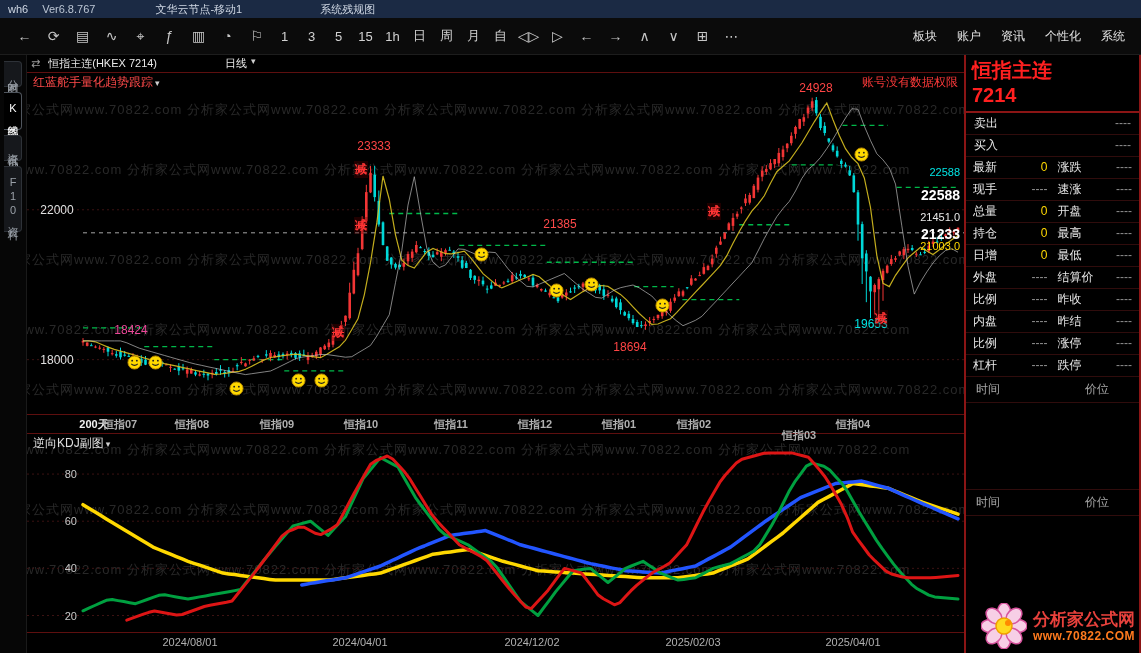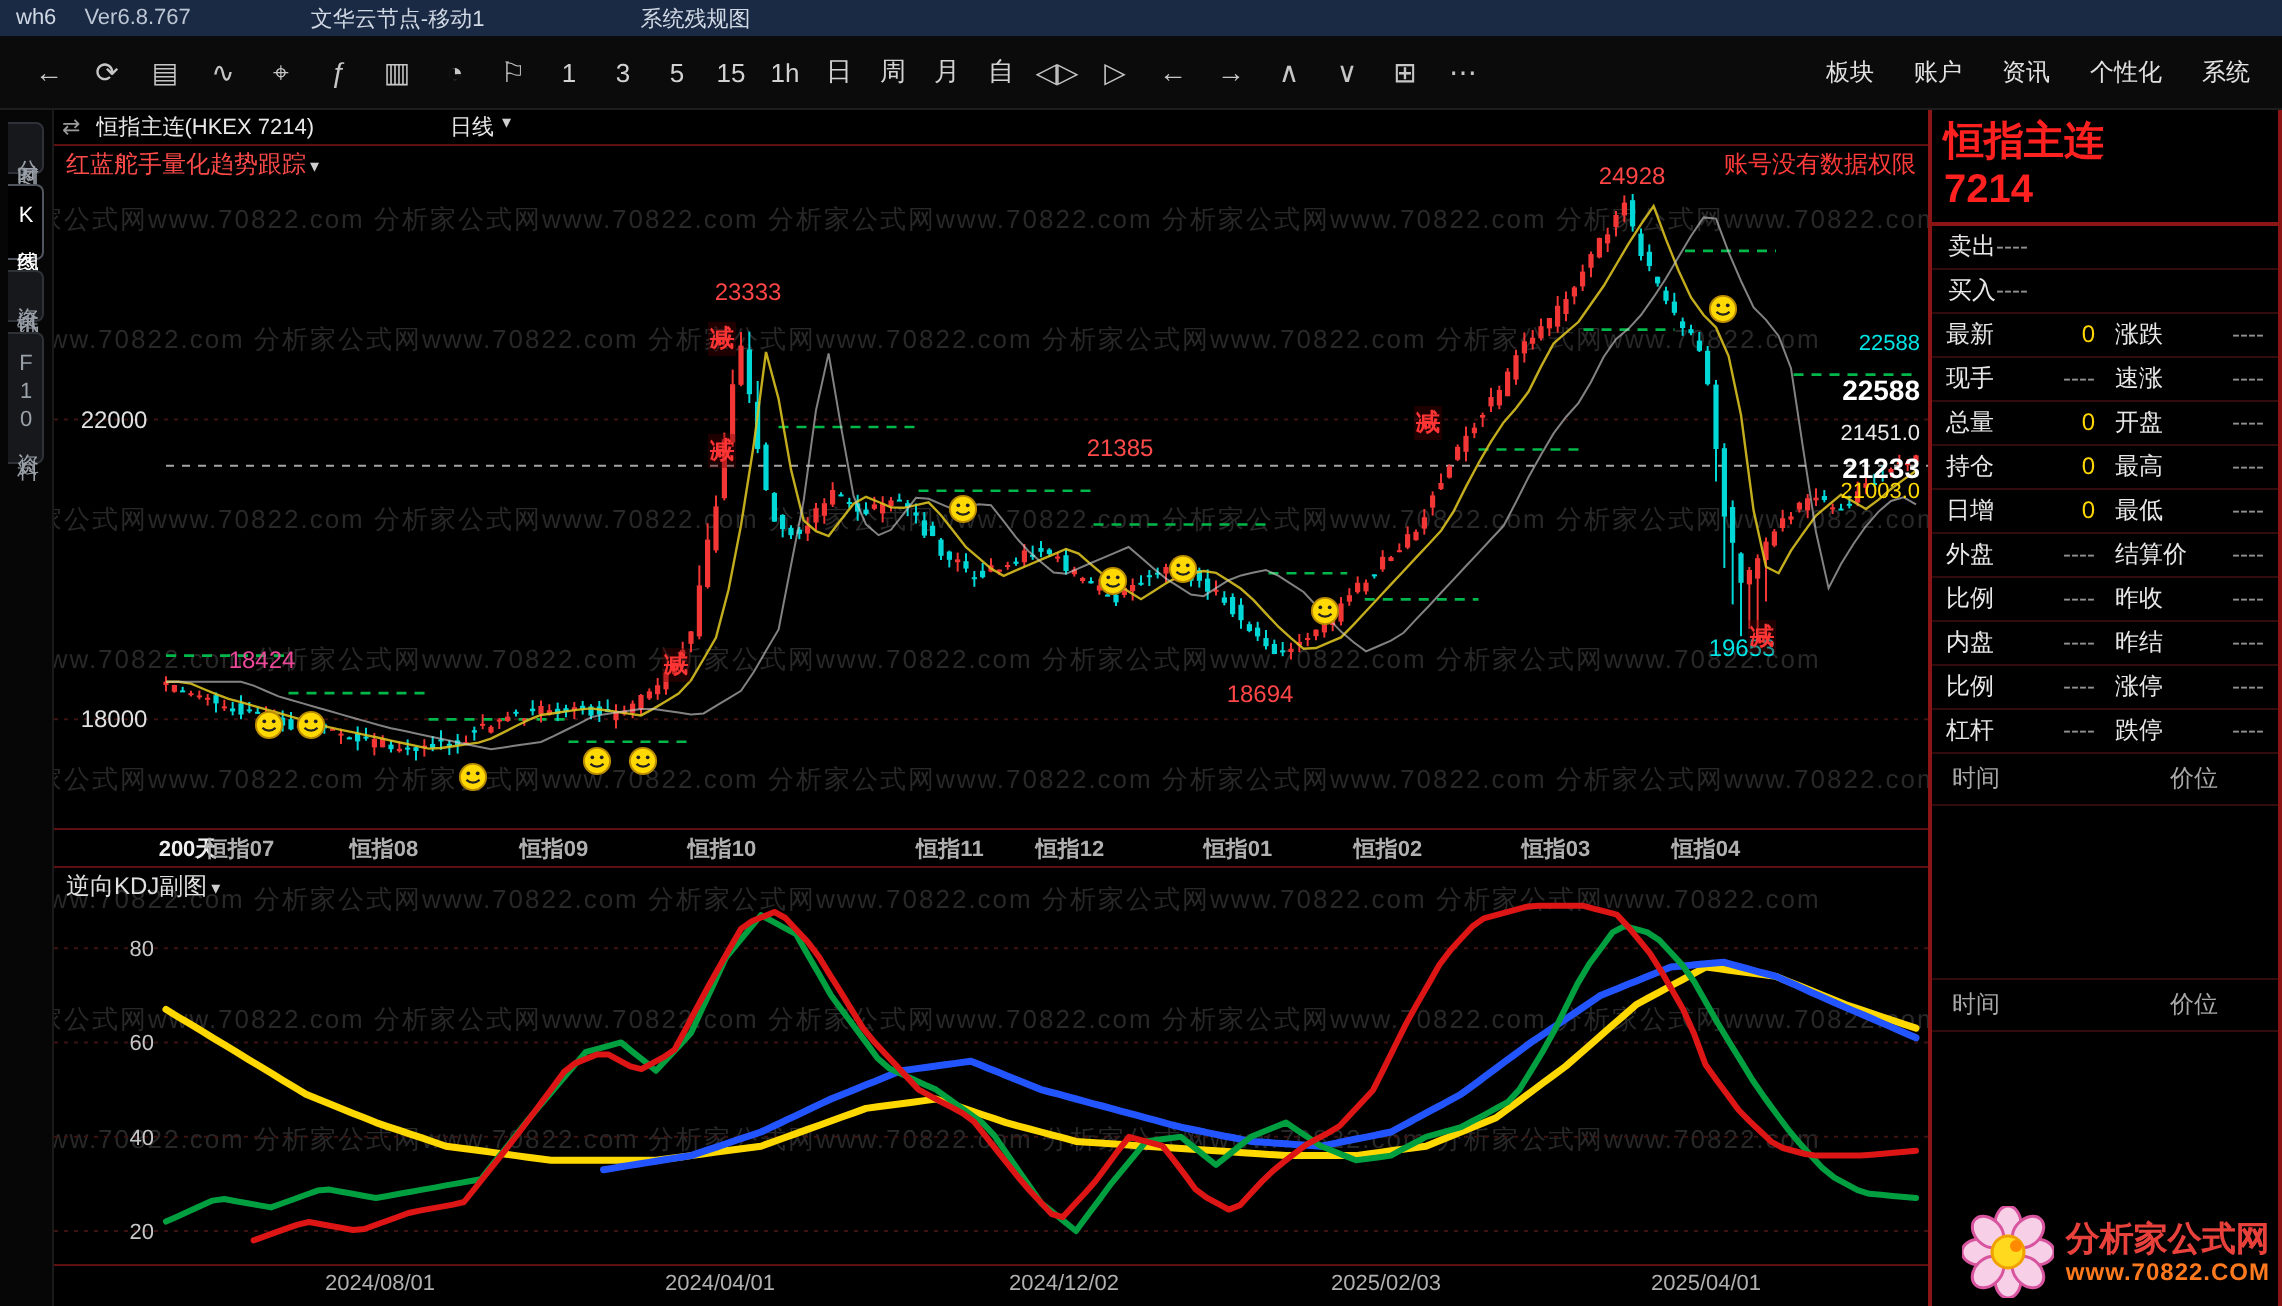--- a/index.html
+++ b/index.html
@@ -53,21 +53,21 @@
   .xlabels{height:18px;position:relative;border-bottom:1px solid #5e0f0f;font-size:11px;color:#b0b0b0;font-weight:bold;}
   .xlabels span{position:absolute;top:2px;transform:translateX(-50%);white-space:nowrap;}
   .kdj-chart{position:relative;height:198px;border-bottom:1px solid #5e0f0f;}
   .kdj-label{position:absolute;top:1px;left:6px;font-size:12px;color:#e0e0e0;z-index:5;cursor:pointer;}
   .datelabels{height:20px;position:relative;font-size:11px;color:#b0b0b0;}
   .datelabels span{position:absolute;top:3px;transform:translateX(-50%);white-space:nowrap;}
 
   
   .quote-panel{width:173px;background:#000;border-left:2px solid #8b1515;border-right:2px solid #8b1515;display:flex;flex-direction:column;font-size:12px;z-index:2;}
   .q-title{color:#ff2020;font-weight:bold;font-size:20px;padding:2px 6px 4px;border-bottom:2px solid #8b1515;display:flex;justify-content:space-between;align-items:baseline;flex-direction:column;}
-  .q-row{display:flex;padding:3px 8px;border-bottom:1px solid #300c0c;color:#e8e8e8;line-height:15px;}
+  .q-row{display:flex;justify-content:space-between;padding:3px 8px;border-bottom:1px solid #300c0c;color:#e8e8e8;line-height:15px;}
   .q-v{color:#909090;}
   .q-row2{display:flex;border-bottom:1px solid #300c0c;padding:3px 2px;line-height:15px;}
   .q-cell{flex:1;display:flex;justify-content:space-between;padding:0 5px;}
   .q-cl{color:#e8e8e8;white-space:nowrap;}
   .q-cv{color:#909090;}
   .q-cv.yellow{color:#ffd800;}
   .q-th{display:flex;justify-content:space-between;color:#a8a8a8;padding:4px 30px 4px 10px;border-bottom:1px solid #300c0c;}
   .q-spacer{height:86px;border-bottom:1px solid #300c0c;}
   .q-spacer2{flex:1;}
 
@@ -705,25 +705,25 @@
         <span class="ind-label"><span>红蓝舵手量化趋势跟踪</span><span class="dd2">▾</span></span>
         <span class="warn">账号没有数据权限</span>
       </div>
 
       <div class="xlabels" id="contractLabels">
           <span style="left: 67px; color: rgb(240, 240, 240);">200天</span>
           <span style="left: 93px;">恒指07</span>
           <span style="left: 165px;">恒指08</span>
           <span style="left: 250px;">恒指09</span>
           <span style="left: 334px;">恒指10</span>
-          <span style="left: 424px; margin-left: 24px;">恒指11</span>
+          <span style="left: 424px;">恒指11</span>
           <span style="left: 508px;">恒指12</span>
           <span style="left: 592px;">恒指01</span>
           <span style="left: 667px;">恒指02</span>
-          <span style="left: 751px;">恒指03</span>
+          <span style="left: 772px; margin-top: 11px;">恒指03</span>
           <span style="left: 826px;">恒指04</span>
         </div>
 
       <div class="kdj-chart" id="kdjChart">
         <svg id="kdjSvg" viewBox="0 0 937 198">
             <line x1="0" y1="40.07142857142857" x2="937" y2="40.07142857142857" stroke="#3c1212" stroke-dasharray="2 3"></line>
             <text x="50" y="44.07142857142857" fill="#c8c8c8" font-size="11" text-anchor="end">80</text>
             <line x1="0" y1="87.21428571428571" x2="937" y2="87.21428571428571" stroke="#3c1212" stroke-dasharray="2 3"></line>
             <text x="50" y="91.21428571428571" fill="#c8c8c8" font-size="11" text-anchor="end">60</text>
             <line x1="0" y1="134.35714285714286" x2="937" y2="134.35714285714286" stroke="#3c1212" stroke-dasharray="2 3"></line>

